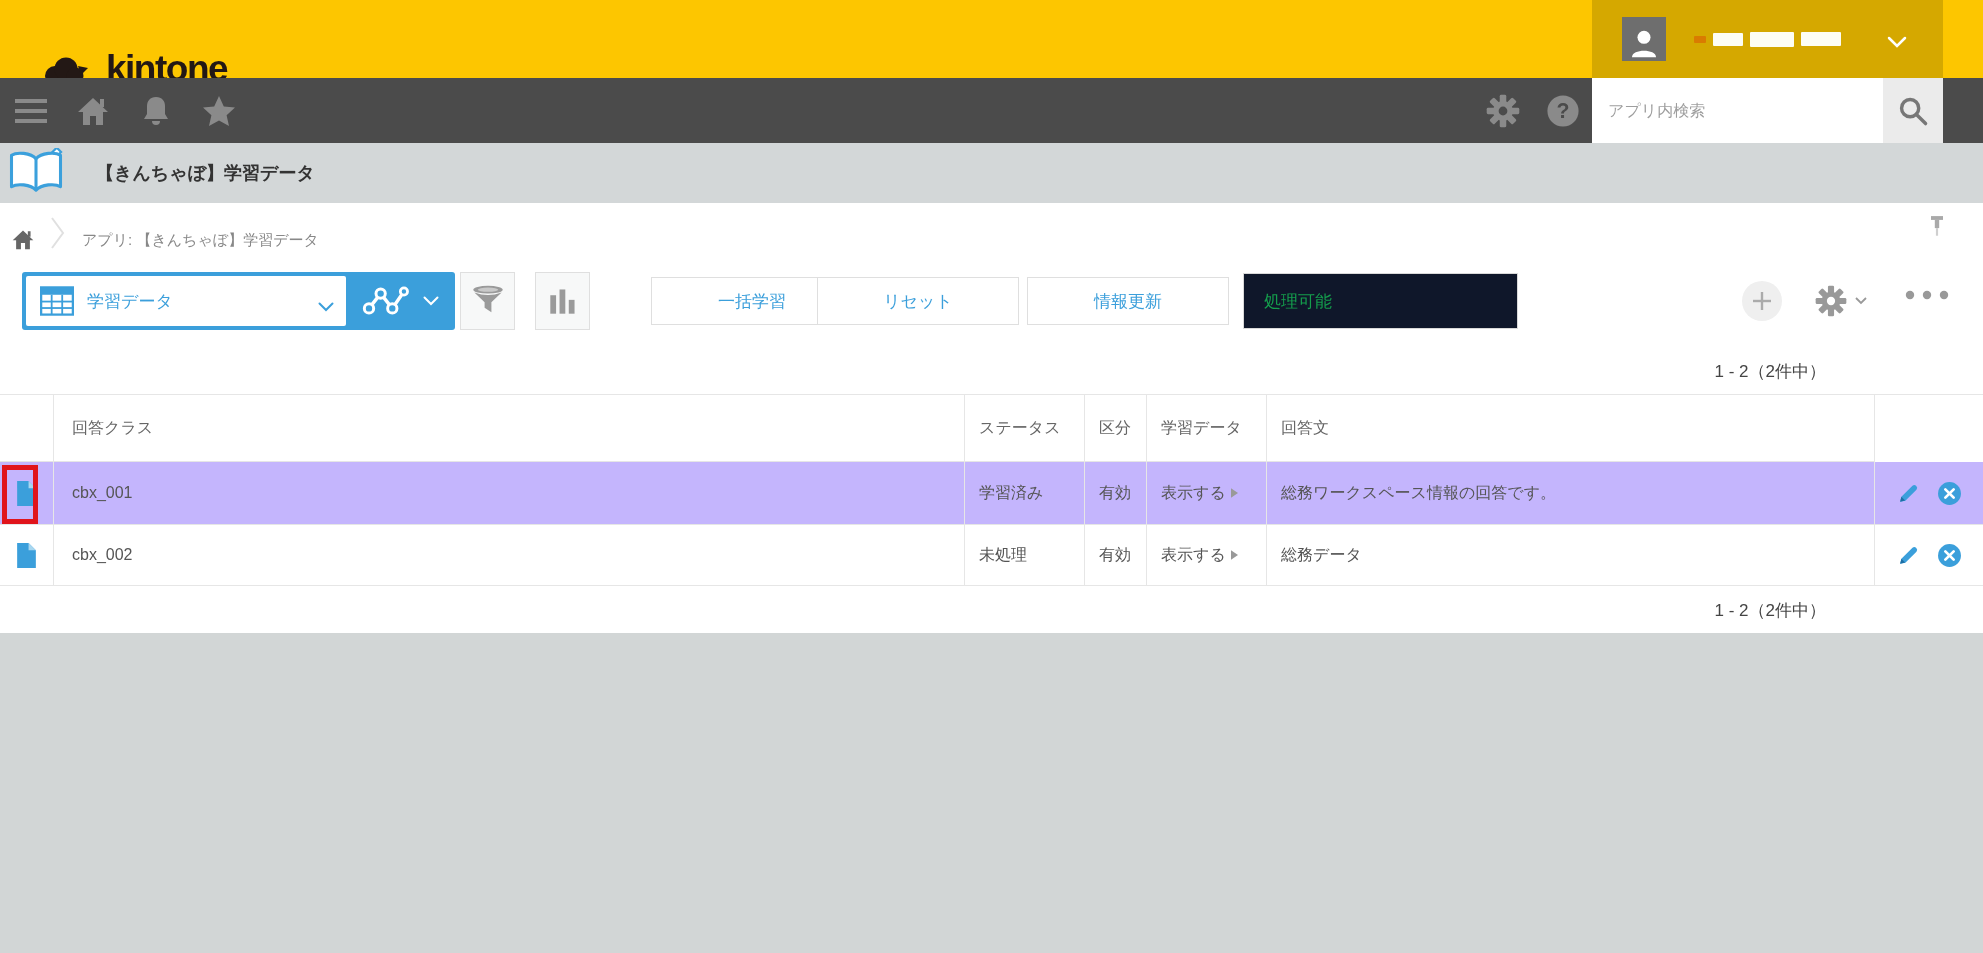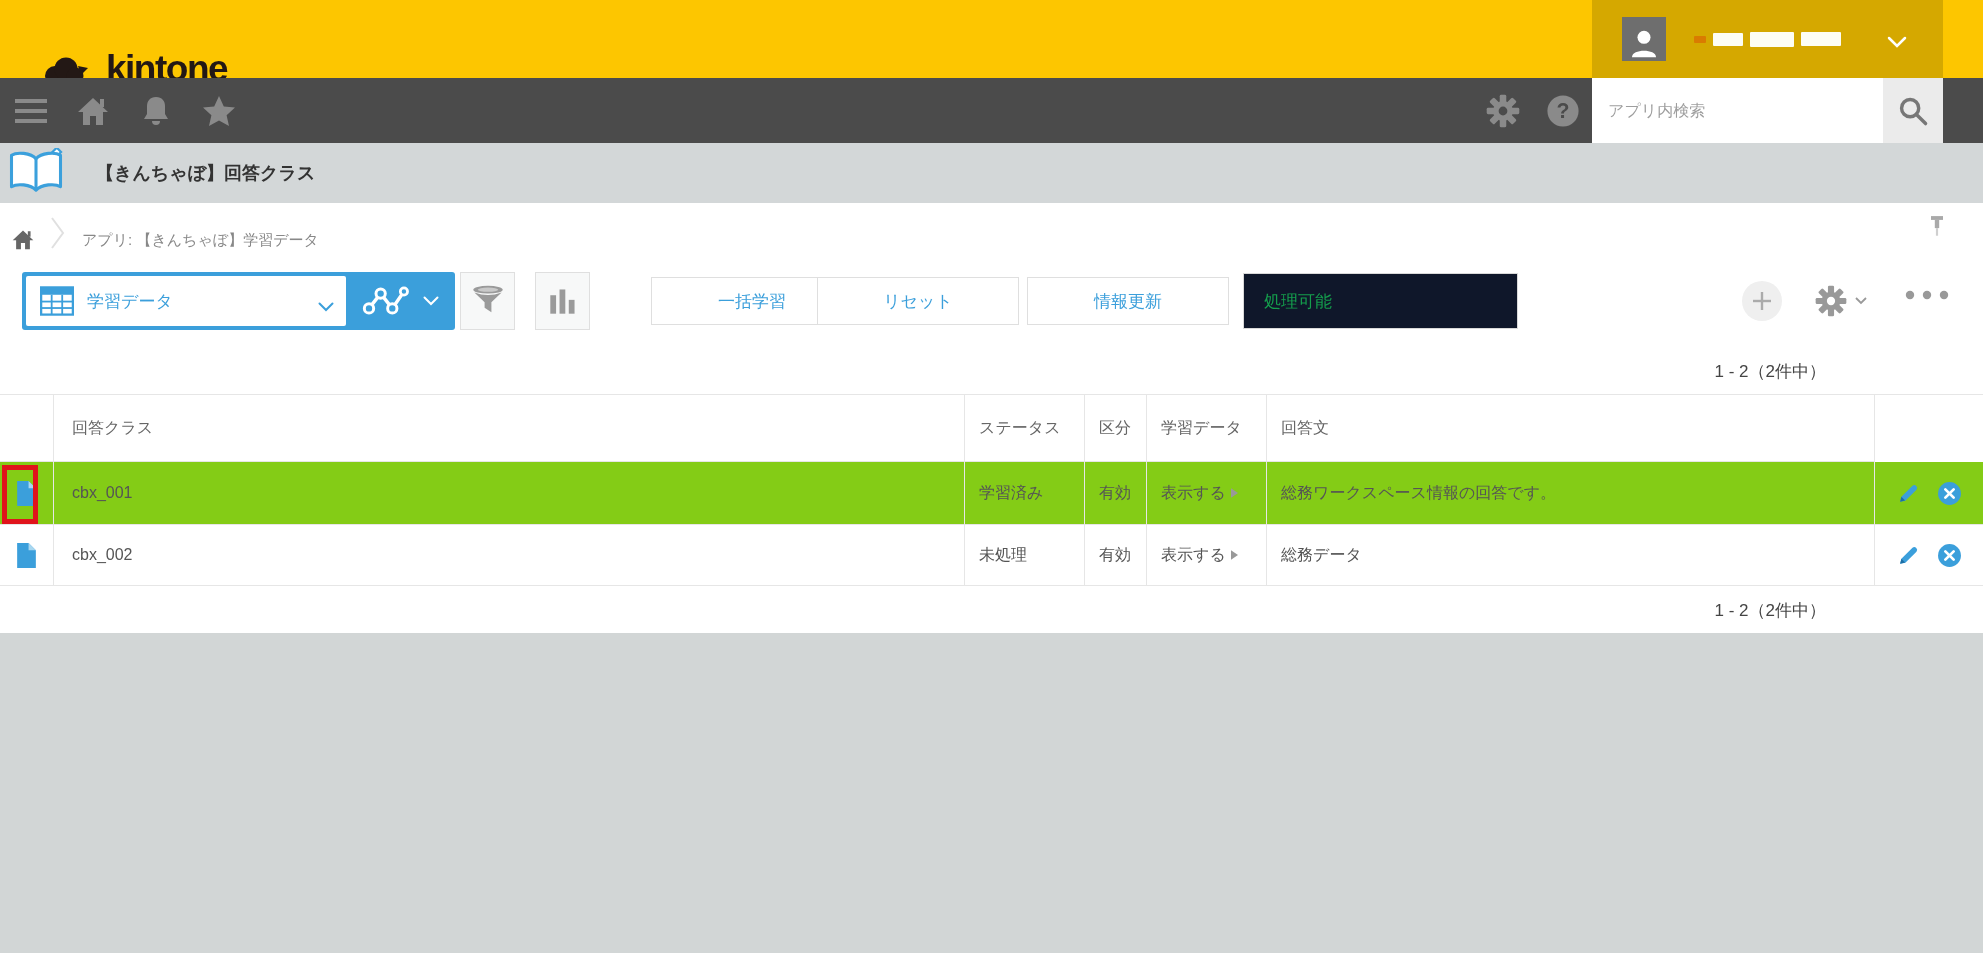--- a/index.html
+++ b/index.html
@@ -66,21 +66,21 @@
   .gear-btn { position:absolute; left:1793px; top:13px; display:flex; align-items:center; gap:8px; cursor:pointer; }
   .more-btn { position:absolute; left:1883px; top:18px; cursor:pointer; display:flex; }
   
   .pagination { position:absolute; width:1826px; left:0; text-align:right; font-size:17px; color:#444; }
   .pg-top { top:360px; }
   .pg-bottom { top:599px; }
   
   .rec-table { position:absolute; top:394px; left:0; width:1983px; }
   .trow { display:flex; width:1983px; }
   .thead { height:68px; background:#fff; border-top:1px solid #E6E6E6; }
-  .tr1 { height:63px; background:#84cc16; border-bottom:1px solid #E6E6E6;justify-content:center; }
+  .tr1 { height:63px; background:#c4b5fd; border-bottom:1px solid #E6E6E6;justify-content:center; }
   .tr2 { height:61px; background:#fff; border-bottom:1px solid #E6E6E6; }
   .cell { display:flex; align-items:center; padding-left:14px; font-size:16px; color:#555; border-right:1px solid #E6E6E6; }
   .c-icon { width:54px; padding-left:0; justify-content:center; }
   .c-class { width:911px; padding-left:18px; }
   .c-status { width:120px; }
   .c-cat { width:62px; }
   .c-learn { width:120px; }
   .c-ans { width:608px; }
   .c-act { width:108px; border-right:none; padding-left:22px; gap:17px; }
   .thead .cell { color:#666; border-bottom:1px solid #E6E6E6; }
@@ -190,21 +190,21 @@
   <span class="app-icon">
     <svg width="56" height="46" viewBox="0 0 64 52">
       <g transform="rotate(45 49 11)">
         <rect x="45.5" y="-2" width="7" height="17" fill="#fff" stroke="#3BA0DC" stroke-width="2.5"></rect>
         <path d="M45.5 15 h7 l-3.5 6 z" fill="#3BA0DC"></path>
       </g>
       <path d="M32 12 C26 5 10 4 4 8 V44 C10 40 26 41 32 48 C38 41 54 40 60 44 V8 C54 4 38 5 32 12 Z" fill="#fff" stroke="#3BA0DC" stroke-width="3.5" stroke-linejoin="round"></path>
       <path d="M32 12 V48" stroke="#3BA0DC" stroke-width="3.5"></path>
     </svg>
   </span>
-  <span class="app-title">【きんちゃぼ】回答クラス</span>
+  <span class="app-title">【きんちゃぼ】学習データ</span>
 </div>
 
 <div class="main-white"></div>
 
 <div class="breadcrumb">
   <span class="bc-home">
     <svg width="22" height="21" viewBox="0 0 32 30">
       <path d="M16 2 L31 16 H26 V29 H19 V20 H13 V29 H6 V16 H1 Z" fill="#666"></path>
       <rect x="23" y="3" width="4" height="8" fill="#666"></rect>
     </svg>

